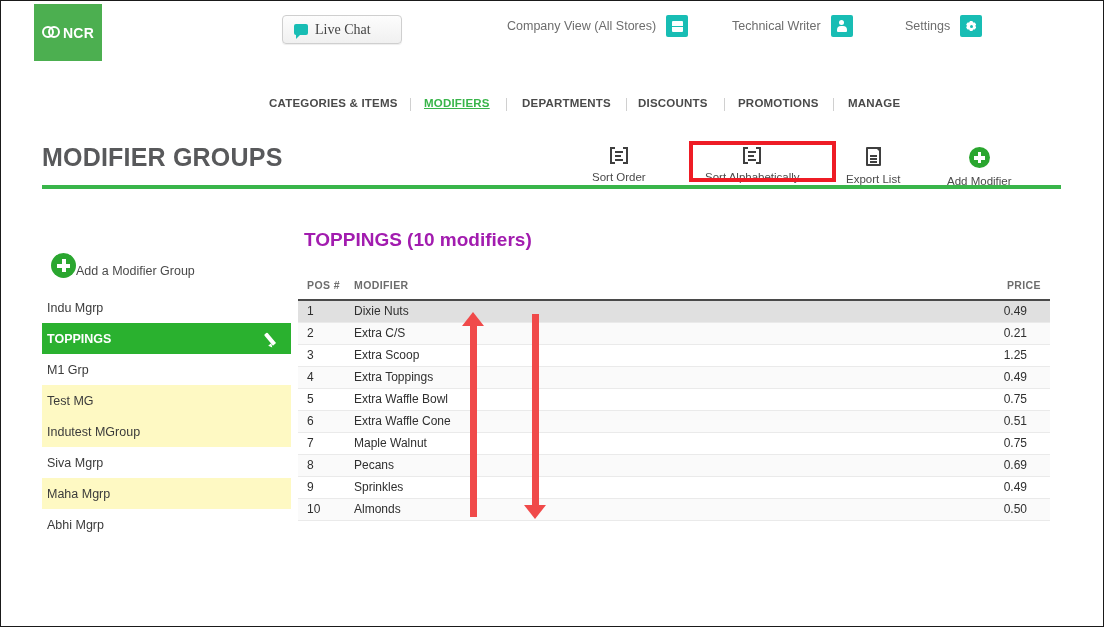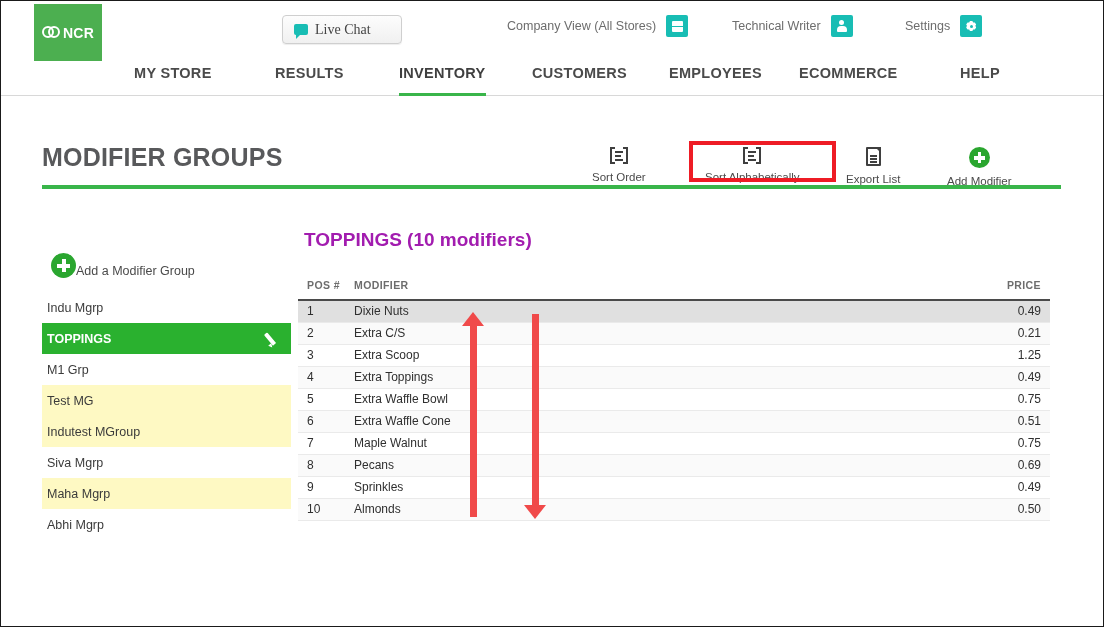--- a/index.html
+++ b/index.html
@@ -216,21 +216,21 @@
     border-bottom: 2px solid #4a4a4a;
   }
   #mod-table th.col-pos { width: 56px; padding-left: 9px; }
   #mod-table th.col-mod { }
   #mod-table th.col-price { text-align: right; padding-right: 9px; }
   #mod-table td {
     font-size: 12px; color: #2f2f2f; height: 22px; padding: 0;
     border-bottom: 1px solid #eaeaea;
   }
   #mod-table td.c-pos { padding-left: 9px; }
-  #mod-table td.c-price { text-align: right; padding-right: 9px; }
+  #mod-table td.c-price { text-align: right; padding-right: 23px; }
   #mod-table tr.r-odd td { background: #ffffff; }
   #mod-table tr.r-even td { background: #fafafa; }
   #mod-table tr.r-first td { background: #e0e0e0; }
 
   
   .arrow { position: absolute; width: 22px; }
   .arrow .shaft {
     position: absolute; left: 8px; width: 7px; background: #f04a4a;
   }
   .arrow .head {
@@ -281,30 +281,34 @@
     </div>
 
     <div class="hdr-item" id="hdr-settings">
       <span class="hdr-text">Settings</span>
       <span class="teal-icon">
           <span class="ic-gear"></span>
         </span>
     </div>
   </div>
 
-  <div id="main-nav">
-      <div class="nav-tab" style="left: 133px;">MY STORE</div>
-      <div class="nav-tab" style="left: 274px;">RESULTS</div>
-      <div class="nav-tab active" style="left: 398px;">INVENTORY</div>
-      <div class="nav-tab" style="left: 531px;">CUSTOMERS</div>
-      <div class="nav-tab" style="left: 668px;">EMPLOYEES</div>
-      <div class="nav-tab" style="left: 798px;">ECOMMERCE</div>
-      <div class="nav-tab" style="left: 959px;">HELP</div>
-    </div>
-
+
+  <div id="sub-nav">
+      <div class="sub-tab" style="left: 268px;">CATEGORIES &amp; ITEMS</div>
+      <div class="sub-tab active" style="left: 423px;">MODIFIERS</div>
+      <div class="sub-tab" style="left: 521px;">DEPARTMENTS</div>
+      <div class="sub-tab" style="left: 637px;">DISCOUNTS</div>
+      <div class="sub-tab" style="left: 737px;">PROMOTIONS</div>
+      <div class="sub-tab" style="left: 847px;">MANAGE</div>
+      <span class="sub-div" style="left: 409px;"></span>
+      <span class="sub-div" style="left: 505px;"></span>
+      <span class="sub-div" style="left: 625px;"></span>
+      <span class="sub-div" style="left: 723px;"></span>
+      <span class="sub-div" style="left: 832px;"></span>
+    </div>
 
   <div id="page-title">MODIFIER GROUPS</div>
   <div id="title-rule"></div>
 
   <div class="tb-btn" id="tb-sort-order">
     <span class="sort-icon">
       <span class="brk brk-l"></span>
         <span class="brk brk-r"></span>
       <span class="ln ln1"></span>
         <span class="ln ln2"></span>

